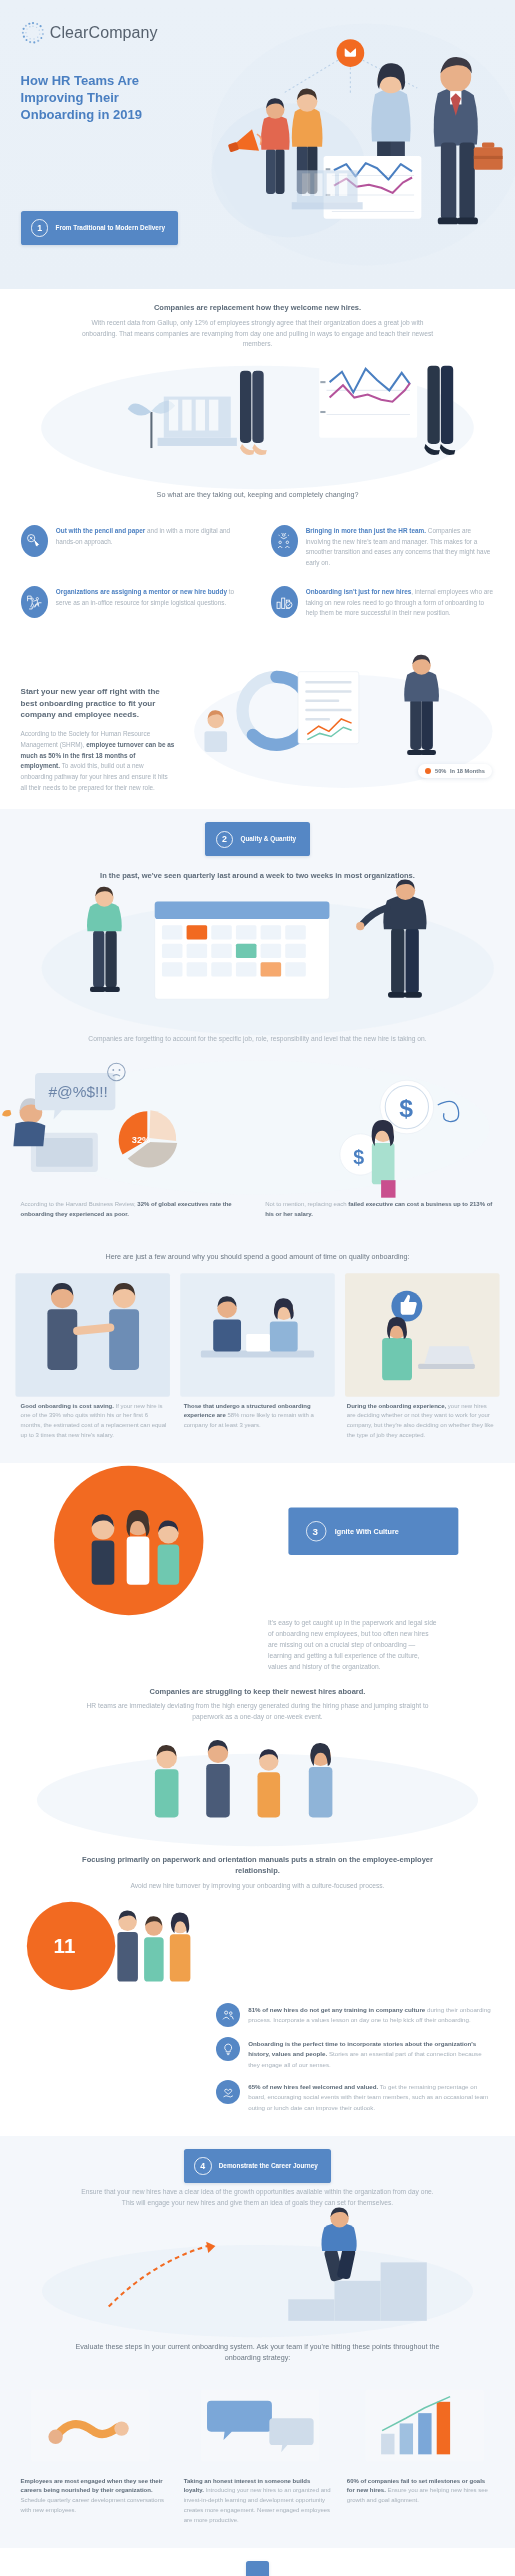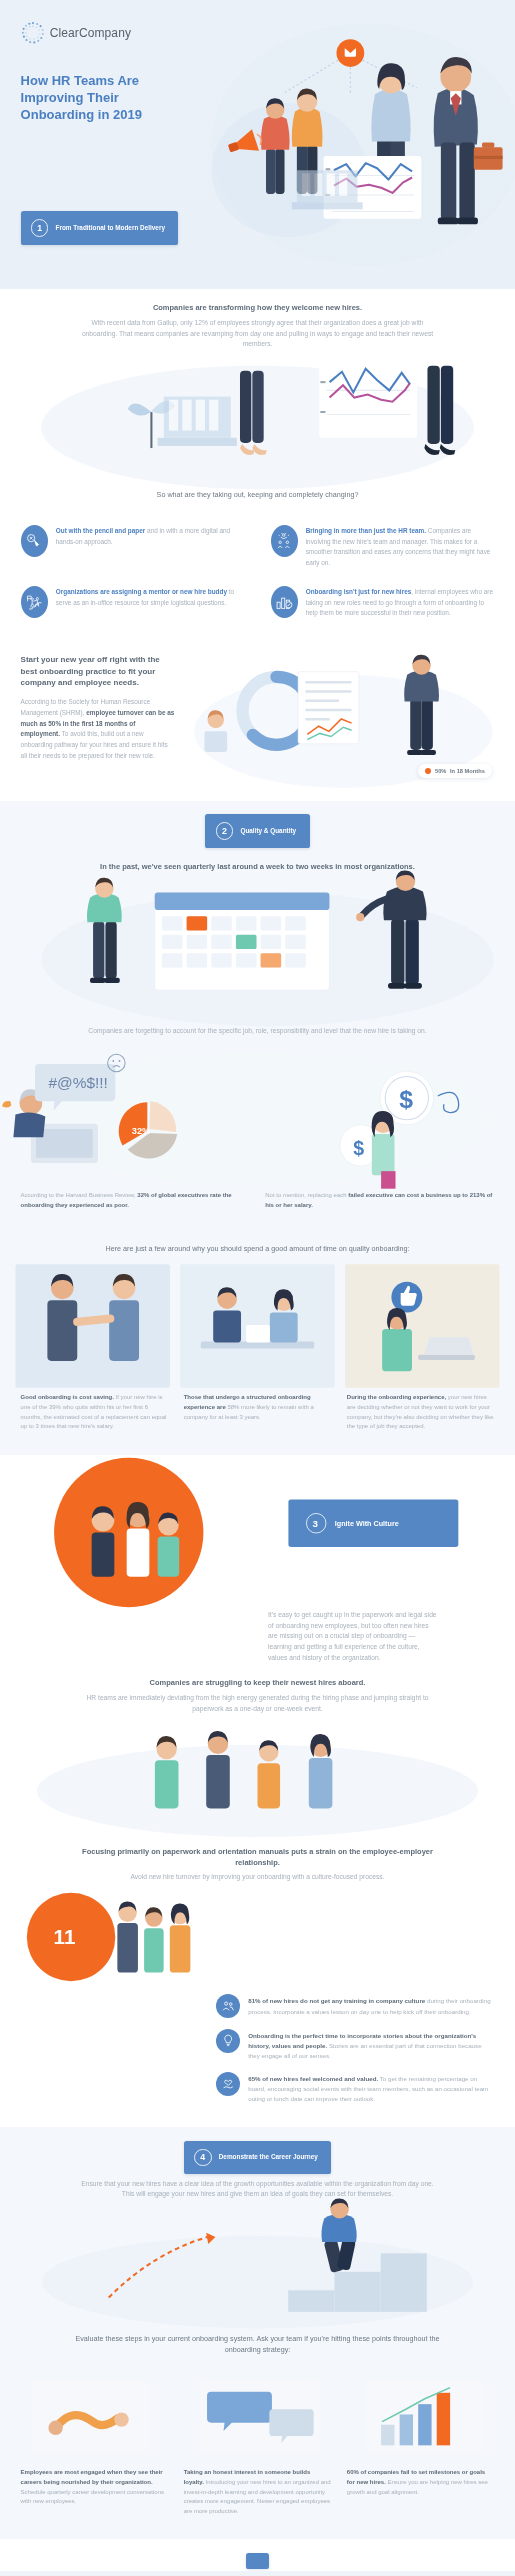--- a/index.html
+++ b/index.html
@@ -18,21 +18,21 @@
   
   .hdr {
     background:linear-gradient(180deg,#eaf1f8 0%,#e9f0f7 100%);
     padding:20.6px 0 0 0;
     position:relative;
     min-height:289px;
   }
   .logo-row { display:flex; align-items:center; gap:5.2px; padding-left:20.6px; }
   .logo-mark { width:24px; height:24px; position:relative; }
   .logo-mark svg { display:block; }
-  .logo-text { font-size:12px; color:#56616e; letter-spacing:0.1px; }
+  .logo-text { font-size:16px; color:#56616e; letter-spacing:0.1px; }
 
   .hero-title {
     margin:27px 0 0 20.6px;
     font-size:13px;
     line-height:1.32;
     color:#4a7fc1;
     font-weight:bold;
     max-width:170px;
   }
 
@@ -102,21 +102,21 @@
     background:#5587c5; flex:none;
     display:flex; align-items:center; justify-content:center;
   }
   .icirc svg { display:block; }
   .itext { font-size:6.4px; line-height:1.65; color:#a7b1bb; padding-top:1.5px; }
   .itext b { color:#4a7fc1; }
 
   
   .split { display:flex; align-items:flex-start; padding:15.5px 20.6px 10.3px 20.6px; gap:13.4px; }
   .split .col-text { width:155px; flex:none; }
-  .split h3 { font-size:8px; line-height:1.45; color:#5d6b79; font-weight:bold; }
+  .split h3 { font-size:8px; line-height:1.45; color:#5d6b79; font-weight:bold;margin-top:32px; }
   .split p { font-size:6.4px; line-height:1.68; color:#a7b1bb; margin-top:8.2px; }
   .split p b { color:#5d6b79; }
   .split .col-art { flex:1; position:relative; min-height:113px; }
 
   .chip-18 {
     position:absolute; right:15.5px; bottom:7.2px;
     background:#fff; border-radius:8.2px;
     box-shadow:0 1px 4.1px rgba(80,110,150,.16);
     padding:3.6px 7.7px; display:flex; align-items:center; gap:3.6px;
     font-size:5.7px; color:#6c7884; font-weight:bold;
@@ -274,21 +274,21 @@
 
     <div class="badge-wrap-left" style="position:absolute;left:0;top:206px;">
       <div class="badge">
         <span class="num">1</span>
         <span class="lbl">From Traditional to Modern Delivery</span>
       </div>
     </div>
   </div>
 
   <div class="band white">
-    <div class="lead">Companies are transforming how they welcome new hires.</div>
+    <div class="lead">Companies are replacement how they welcome new hires.</div>
     <div class="sub">With recent data from Gallup, only 12% of employees strongly agree that their organization does a great job with onboarding. That means companies are revamping from day one and pulling in ways to engage and teach their newest members.</div>
 
     <div class="art center" style="height:124px;">
       <svg width="515" height="124" viewBox="0 0 1000 240">
         <ellipse cx="500" cy="150" rx="420" ry="120" fill="#eef4fa" opacity=".7"></ellipse>
 
         <g>
           <rect x="292" y="120" width="4" height="70" fill="#5d6b79"></rect>
           <path d="M294 120 q-34 -30 -46 -6 q22 22 46 6 Z" fill="#bdd3e8"></path>
           <path d="M294 118 q30 -34 46 -10 q-20 24 -46 10 Z" fill="#cfe0ef"></path>

